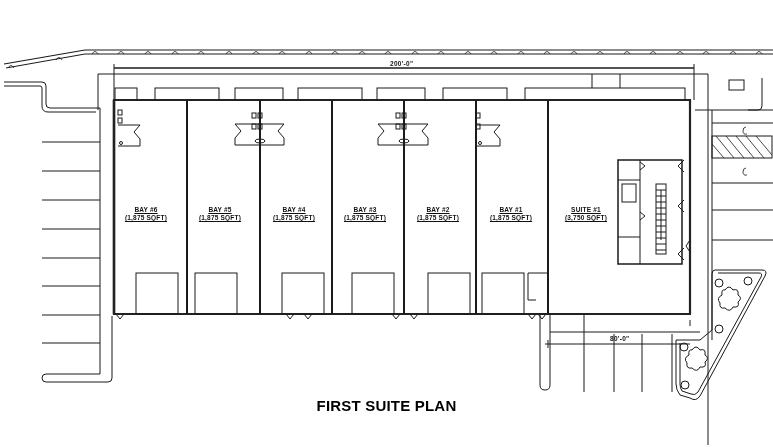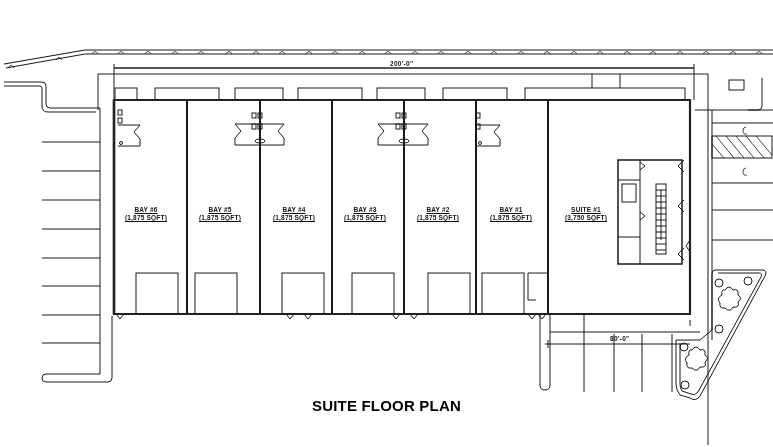--- a/index.html
+++ b/index.html
@@ -184,13 +184,13 @@
   <span class="area">(1,875 SQFT)</span>
 </div>
 <div class="lbl" style="left:558px; top:206px; width:56px;">
   <span class="name">SUITE #1</span>
   <span class="area">(3,750 SQFT)</span>
 </div>
 
 <div class="dim" style="left:390px; top:60px;">200'-0"</div>
 <div class="dim" style="left:610px; top:335px;">80'-0"</div>
 
-<div class="title">SUITE FLOOR PLAN</div>
+<div class="title">FIRST SUITE PLAN</div>
 
 </body></html>

